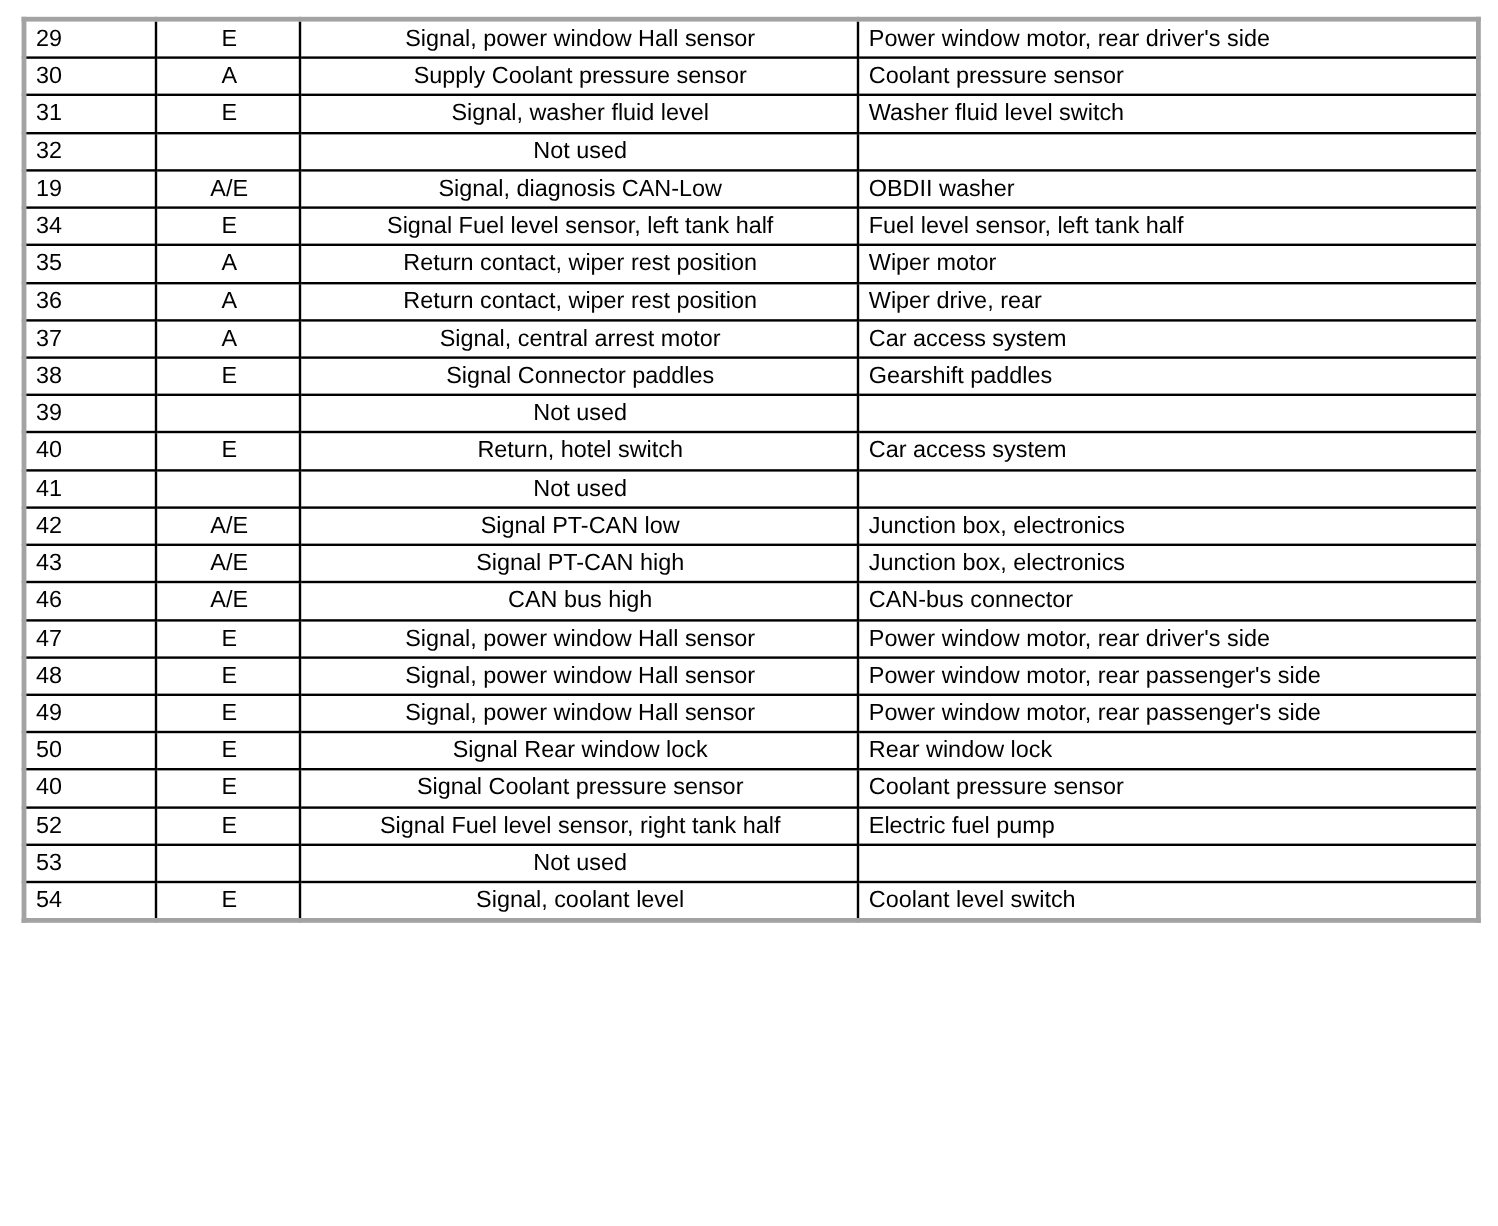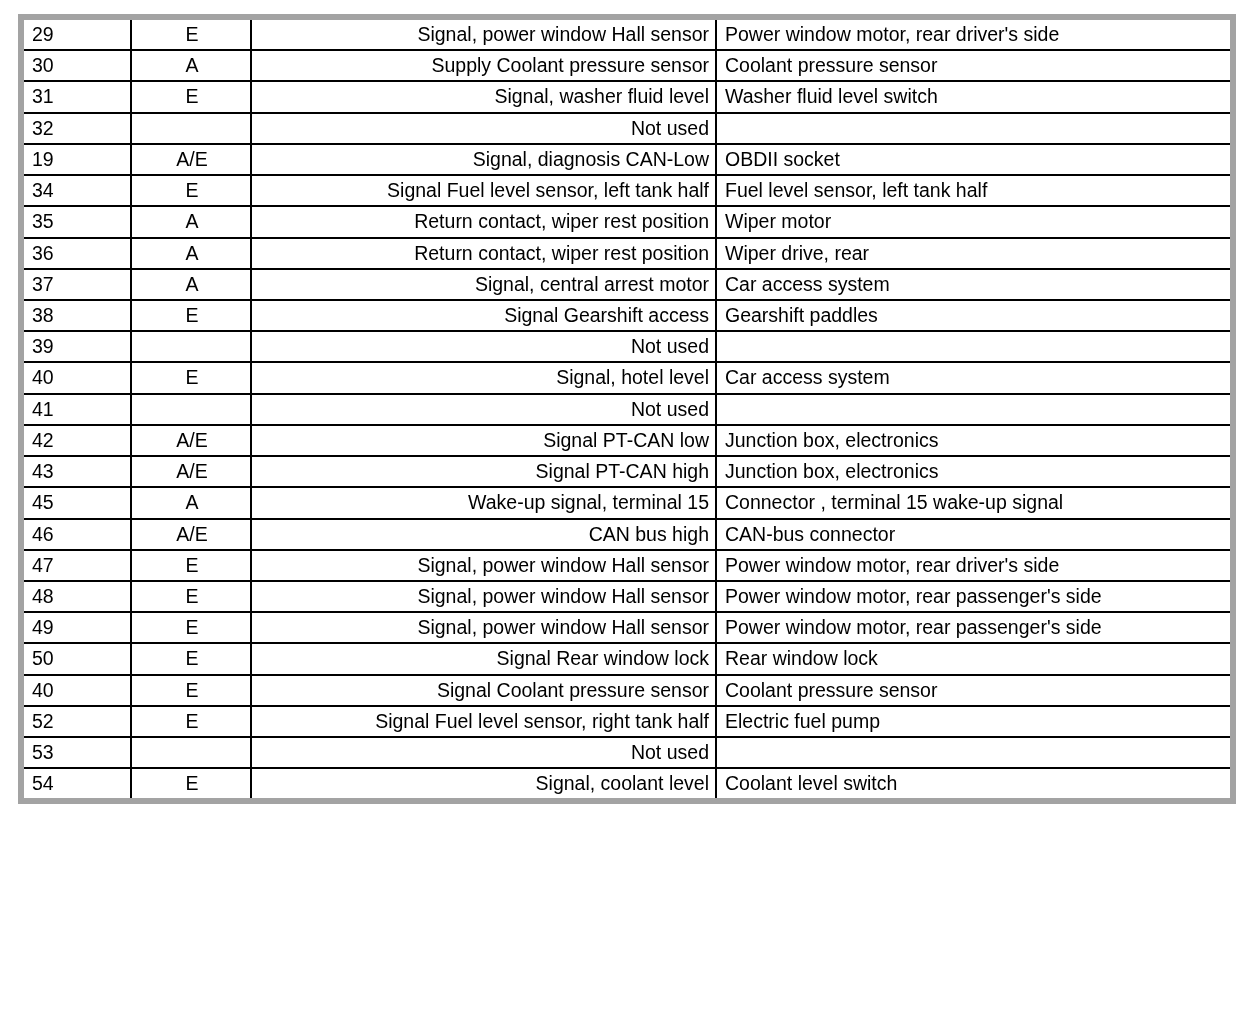--- a/index.html
+++ b/index.html
@@ -17,40 +17,40 @@
   .page {
     width: 1248px;
     height: 1022px;
     box-sizing: border-box;
     padding: 14px 18px 0 18px;
   }
   table.pinout {
     border-collapse: collapse;
     width: 1212px;
     table-layout: fixed;
-    border: 6px solid #a3a3a3;
+    border: 4px solid #a3a3a3;
     padding-left: 24px;
   }
   table.pinout td {
     border: 2px solid #000000;
     font-size: 19.5px;
     line-height: 1.14;
     padding: 3px 6px 4px 8px;
     vertical-align: top;
     height: 28px;
     box-sizing: border-box;
     word-wrap: break-word;
   }
   col.c-pin { width: 110px; }
   col.c-type { width: 120px; }
   col.c-signal { width: 465px; }
   col.c-component { width: 517px; }
   td.pin { text-align: left; padding-left: 9px; }
   td.type { text-align: center; padding-left: 0; }
-  td.signal { text-align: right; }
+  td.signal { text-align: center; }
   td.component { text-align: left; padding-left: 9px; }
 </style>
 </head>
 <body>
 
 <div class="page">
   <table class="pinout">
     <colgroup>
       <col class="c-pin">
       <col class="c-type">
@@ -79,21 +79,21 @@
         <tr>
           <td class="pin">32</td>
           <td class="type"></td>
           <td class="signal">Not used</td>
           <td class="component"></td>
         </tr>
         <tr>
           <td class="pin">19</td>
           <td class="type">A/E</td>
           <td class="signal">Signal, diagnosis CAN-Low</td>
-          <td class="component">OBDII socket</td>
+          <td class="component">OBDII washer</td>
         </tr>
         <tr>
           <td class="pin">34</td>
           <td class="type">E</td>
           <td class="signal">Signal Fuel level sensor, left tank half</td>
           <td class="component">Fuel level sensor, left tank half</td>
         </tr>
         <tr>
           <td class="pin">35</td>
           <td class="type">A</td>
@@ -108,58 +108,52 @@
         </tr>
         <tr>
           <td class="pin">37</td>
           <td class="type">A</td>
           <td class="signal">Signal, central arrest motor</td>
           <td class="component">Car access system</td>
         </tr>
         <tr>
           <td class="pin">38</td>
           <td class="type">E</td>
-          <td class="signal">Signal Gearshift access</td>
+          <td class="signal">Signal Connector paddles</td>
           <td class="component">Gearshift paddles</td>
         </tr>
         <tr>
           <td class="pin">39</td>
           <td class="type"></td>
           <td class="signal">Not used</td>
           <td class="component"></td>
         </tr>
         <tr>
           <td class="pin">40</td>
           <td class="type">E</td>
-          <td class="signal">Signal, hotel level</td>
+          <td class="signal">Return, hotel switch</td>
           <td class="component">Car access system</td>
         </tr>
         <tr>
           <td class="pin">41</td>
           <td class="type"></td>
           <td class="signal">Not used</td>
           <td class="component"></td>
         </tr>
         <tr>
           <td class="pin">42</td>
           <td class="type">A/E</td>
           <td class="signal">Signal PT-CAN low</td>
           <td class="component">Junction box, electronics</td>
         </tr>
         <tr>
           <td class="pin">43</td>
           <td class="type">A/E</td>
           <td class="signal">Signal PT-CAN high</td>
           <td class="component">Junction box, electronics</td>
-        </tr>
-        <tr>
-          <td class="pin">45</td>
-          <td class="type">A</td>
-          <td class="signal">Wake-up signal, terminal 15</td>
-          <td class="component">Connector , terminal 15 wake-up signal</td>
         </tr>
         <tr>
           <td class="pin">46</td>
           <td class="type">A/E</td>
           <td class="signal">CAN bus high</td>
           <td class="component">CAN-bus connector</td>
         </tr>
         <tr>
           <td class="pin">47</td>
           <td class="type">E</td>

